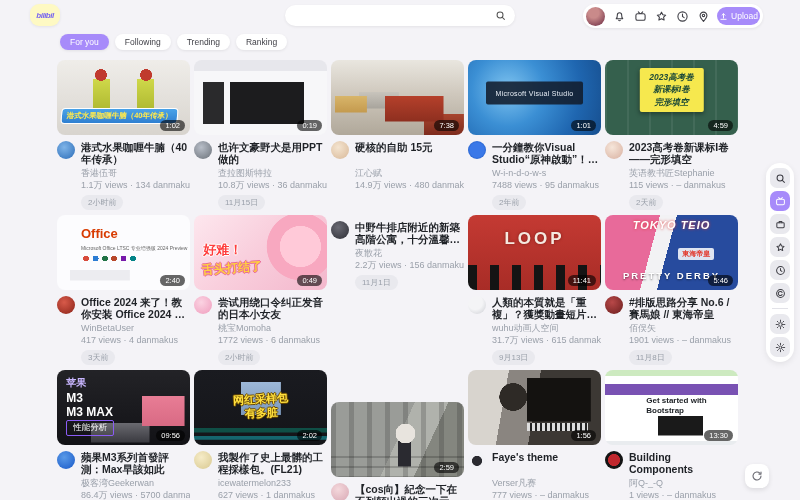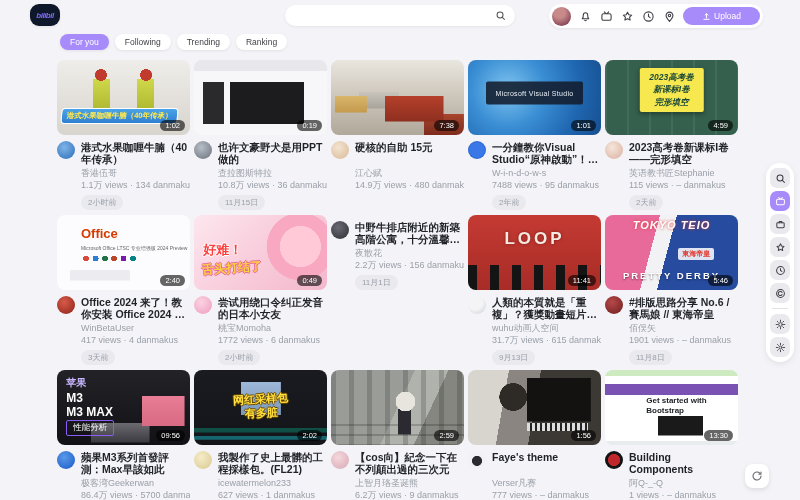--- a/index.html
+++ b/index.html
@@ -2,34 +2,34 @@
 <html style="--accent: #a78bfa;"><head>
 <meta charset="utf-8">
 <style>
   :root{ --accent:#a78bfa; }
   *{box-sizing:border-box; margin:0; padding:0;}
   html,body{width:800px;height:500px;overflow:hidden;}
   body{background:#f4f3f7; font-family:"Liberation Sans","DejaVu Sans",sans-serif; position:relative;}
   svg.ic{display:block;}
 
   
-  .logo{position:absolute;left:30px;top:4px;width:30px;height:22px;background:#0f172a;border-radius:9px;
+  .logo{position:absolute;left:30px;top:4px;width:30px;height:22px;background:#fef9c3;border-radius:9px;
         display:flex;align-items:center;justify-content:center;box-shadow:0 1px 3px rgba(0,0,0,.07);cursor:pointer;}
   .logo span{font-size:8px;font-weight:bold;font-style:italic;color:#7b68ee;letter-spacing:-.5px;}
   .search{position:absolute;left:285px;top:5px;width:230px;height:21px;background:#fff;border-radius:11px;
           display:flex;align-items:center;box-shadow:0 1px 3px rgba(0,0,0,.07);}
   .search input{flex:1;border:none;outline:none;background:transparent;font-size:10px;padding:0 6px 0 12px;color:#333;}
   .search .sicon{color:#555;margin-right:9px;cursor:pointer;}
   .cluster{position:absolute;right:37px;top:4px;height:24px;background:#fff;border-radius:12px;
            display:flex;align-items:center;gap:7px;padding:0 3px;box-shadow:0 1px 3px rgba(0,0,0,.07);}
   .avatar{width:19px;height:19px;border-radius:50%;flex:none;cursor:pointer;
           background:radial-gradient(circle at 40% 30%,#c98a8a 0 30%,#8a4a5a 75%,#5a2e3e);}
   .hicon{width:14px;height:14px;color:#3f3f46;cursor:pointer;display:flex;align-items:center;justify-content:center;}
   .upload{height:18px;border:none;border-radius:9px;background:var(--accent);color:#fff;font-size:8.5px;
-          display:flex;align-items:center;gap:3px;padding:0 19px;cursor:pointer;font-family:inherit;}
+          display:flex;align-items:center;gap:3px;padding:0 2px;cursor:pointer;font-family:inherit;}
 
   
   .tabs{position:absolute;left:60px;top:34px;display:flex;gap:6px;}
   .tab{height:16px;padding:0 10px;border:none;border-radius:8px;background:#fff;color:#3f3f46;font-size:8.5px;
        display:flex;align-items:center;box-shadow:0 1px 3px rgba(0,0,0,.08);cursor:pointer;font-family:inherit;}
   .tab.active{background:var(--accent);color:#fff;}
 
   
   .grid{position:absolute;left:57px;top:60px;display:grid;grid-template-columns:repeat(5,133px);column-gap:4px;row-gap:5px;}
   .card{width:133px;}
@@ -137,21 +137,21 @@
     linear-gradient(#1a1b20,#141519);}
   .thumb-12 .t1{left:50%;top:48%;transform:translate(-50%,-50%) rotate(-3deg);color:#ffe03d;font-size:11px;
     font-weight:900;text-align:center;line-height:1.3;
     text-shadow:-1px 0 #6b4a00,1px 0 #6b4a00,0 1px #6b4a00,0 -1px #6b4a00;}
 
   .thumb-13{background:
     radial-gradient(circle 10px at 56% 42%,#e8e4de 98%,transparent),
     linear-gradient(#2a2a30,#2a2a30) no-repeat 56% 78%/10% 34%,
     repeating-linear-gradient(0deg,rgba(0,0,0,.18) 0 2px,transparent 2px 10px) no-repeat 0 100%/100% 30%,
     repeating-linear-gradient(90deg,rgba(40,40,40,.22) 0 5px,transparent 5px 18px),
-    linear-gradient(115deg,#9a9c98 0 50%,#b0b2ac 50% 70%,#84867f 70%);}
+    linear-gradient(115deg,#9a9c98 0 50%,#b0b2ac 50% 70%,#84867f 70%); margin-top: 32px;}
 
   .thumb-14{background:
     repeating-linear-gradient(90deg,#ddd 0 3px,#222 3px 5px) no-repeat 82% 80%/46% 11%,
     linear-gradient(#141210,#141210) no-repeat 86% 24%/48% 58%,
     radial-gradient(circle 14px at 34% 36%,#2e2a26 98%,transparent),
     linear-gradient(100deg,#d8d4ce 0 28%,#8a8580 28% 50%,#3c3834 50%);}
 
   .thumb-15{background:
     linear-gradient(#cdeac0,#cdeac0) no-repeat 0 0/100% 8%,
     linear-gradient(#e9ecef,#e9ecef) no-repeat 0 100%/100% 6%,

